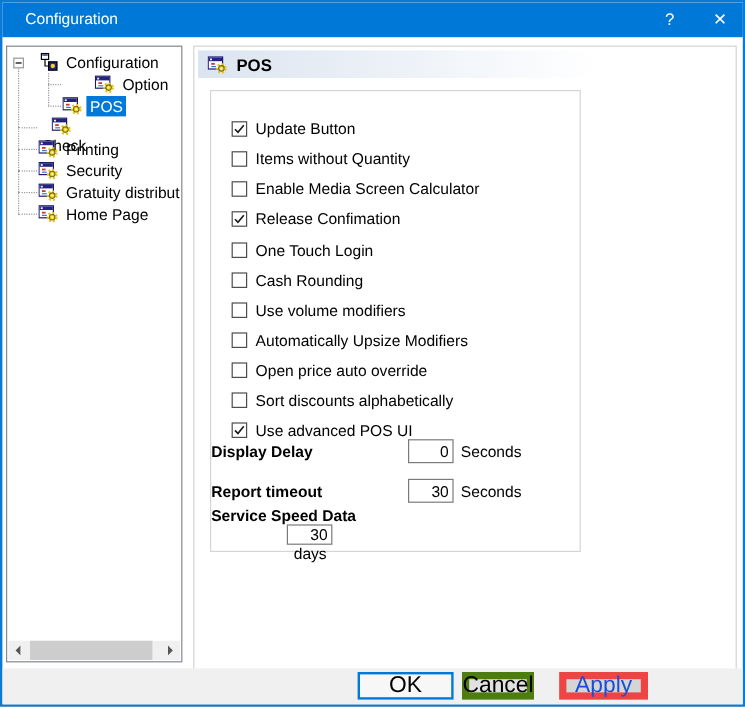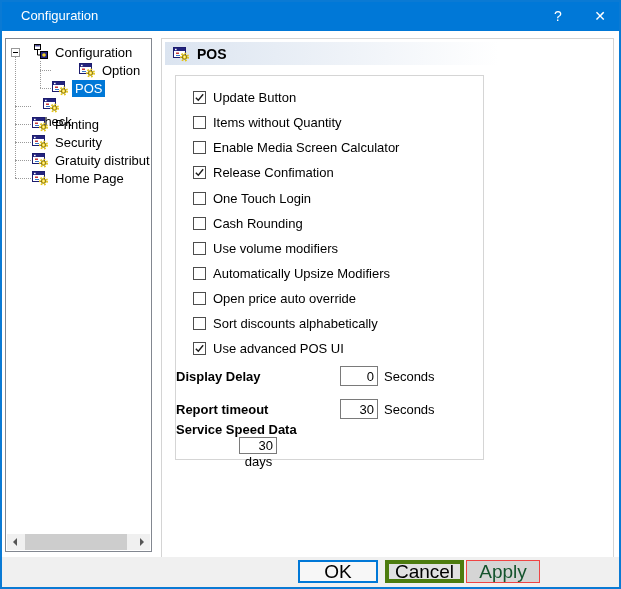--- a/index.html
+++ b/index.html
@@ -50,21 +50,21 @@
     position:absolute; left:3px; right:3px; top:3px; height:23px;
     background:linear-gradient(to right, #dbe4f0 0%, #ffffff 75%);
     display:flex; align-items:center;
   }
   .phead .ticon { margin-left:8px; margin-right:7px; }
   .ptitle { font-weight:bold; font-size:14px; }
   .groupbox {
     position:absolute; left:13px; top:36px; width:309px; height:385px;
     border:1px solid #d5d5d5; background:#fff;
   }
-  .cbrow { position:absolute; left:17px; height:18px; display:flex; align-items:center; cursor:default; }
+  .cbrow { position:absolute; left:17px; height:18px; display:flex; align-items:center; cursor:default;margin-top:10px; }
   .cb {
     width:13px; height:13px; border:1px solid #4d4d4d; background:#fff;
     display:inline-flex; align-items:center; justify-content:center; flex:0 0 auto;
   }
   .cb svg { display:none; width:11px; height:11px; }
   .cb.checked svg { display:block; }
   .cbl { margin-left:7px; white-space:nowrap; }
   .frow { position:absolute; left:0; height:22px; display:flex; align-items:center; }
   .flabel { width:159px; text-align:left;font-weight:bold; }
   .field {
@@ -72,22 +72,22 @@
     font-family:"Liberation Sans", sans-serif; font-size:13px; text-align:right; padding-right:3px;
   }
   .funit { margin-left:6px; }
   
   .footer { position:absolute; left:0; right:0; top:555px; bottom:0; background:#f0f0f0; }
   .btn {
     position:absolute; top:3px; height:23px; font-family:"Liberation Sans", sans-serif;
     font-size:19px; display:flex; align-items:center; justify-content:center; cursor:default;
   }
   .btn.ok { left:296px; width:80px; background:#f7f7f7; border:2px solid #0078d7; }
-  .btn.cancel { left:383px; width:79px; background:#e1e1e1; border:4px solid #4d7c0f; }
-  .btn.apply { left:464px; width:74px; background:#d5d5d5; border:1px solid #ef4444; color:#14532d; }
+  .btn.cancel { left:383px; width:60px; background:#e1e1e1; border:6px solid #4d7c0f; }
+  .btn.apply { left:464px; width:74px; background:#d5d5d5; border:6px solid #ef4444; color:#1d4ed8; }
 </style>
 </head>
 <body>
 
 <div class="window">
 
   <div class="titlebar">
     <span class="title-text">Configuration</span>
     <span class="title-btns">
       <span class="tbtn">

